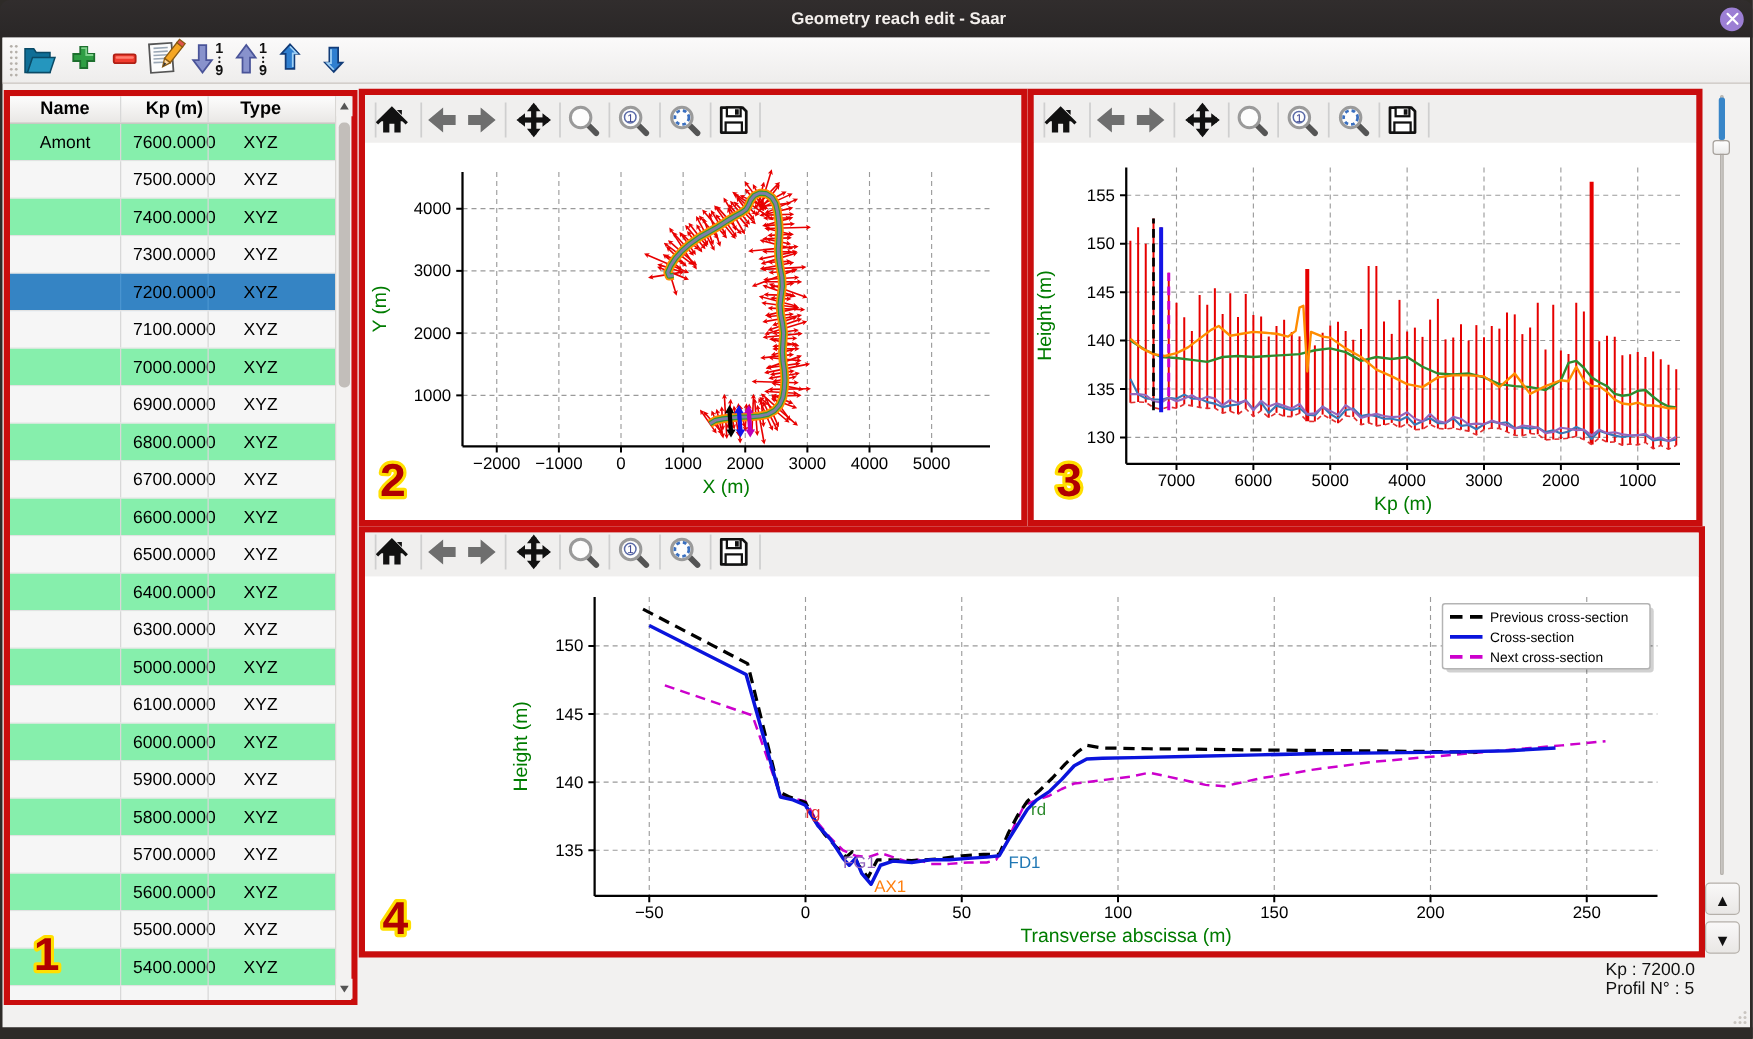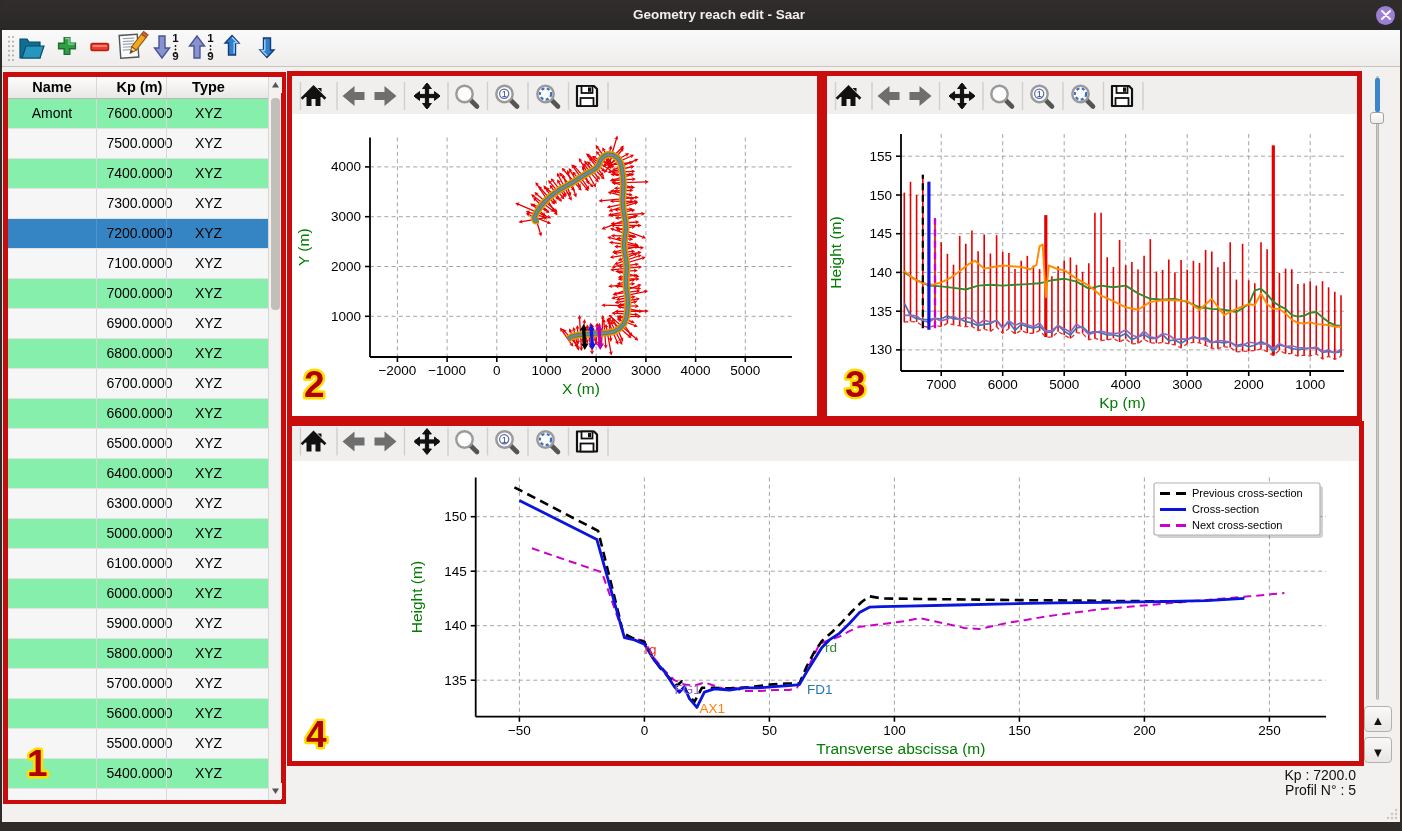--- a/index.html
+++ b/index.html
@@ -49,21 +49,21 @@
 #slider .groove { position:absolute; left:6.5px; top:0; width:3px; height:624px;
   background:#cfccc8; border:1px solid #b4b0ab; border-radius:2px; }
 #slider .fill { position:absolute; left:5.5px; top:2px; width:5px; height:34px;
   background:#3986c8; border-radius:2px; }
 #slider .handle { position:absolute; left:1px; top:36px; width:14px; height:12px;
   background:linear-gradient(#fefefe,#ececeb); border:1px solid #a6a19b; border-radius:3px; }
 
 .navbtn { position:absolute; left:1364px; width:28px; height:26px;
   background:linear-gradient(#f9f8f8,#e9e7e5); border:1px solid #b5b0aa; border-radius:4px; }
 .navbtn span { position:absolute; left:0; width:26px; text-align:center; font-size:13px; color:#111; }
-#status { position:absolute; right:46px; top:768px; text-align:right;
+#status { position:absolute; right:46px; top:768px; text-align:left;
   font-size:14px; color:#111; line-height:14.5px; }
 #grip { position:absolute; right:3px; bottom:10px; width:14px; height:14px; }
 #bottomedge { position:absolute; left:0; top:822px; width:1402px; height:9px; background:#2e2b28; }
 .mpltb { position:absolute; left:0; top:0; border-bottom:0; }
 </style></head>
 <body>
 <div id="win">
  <div id="body"></div>
  <div id="titlebar">Geometry reach edit - Saar
    <div id="closebtn">

